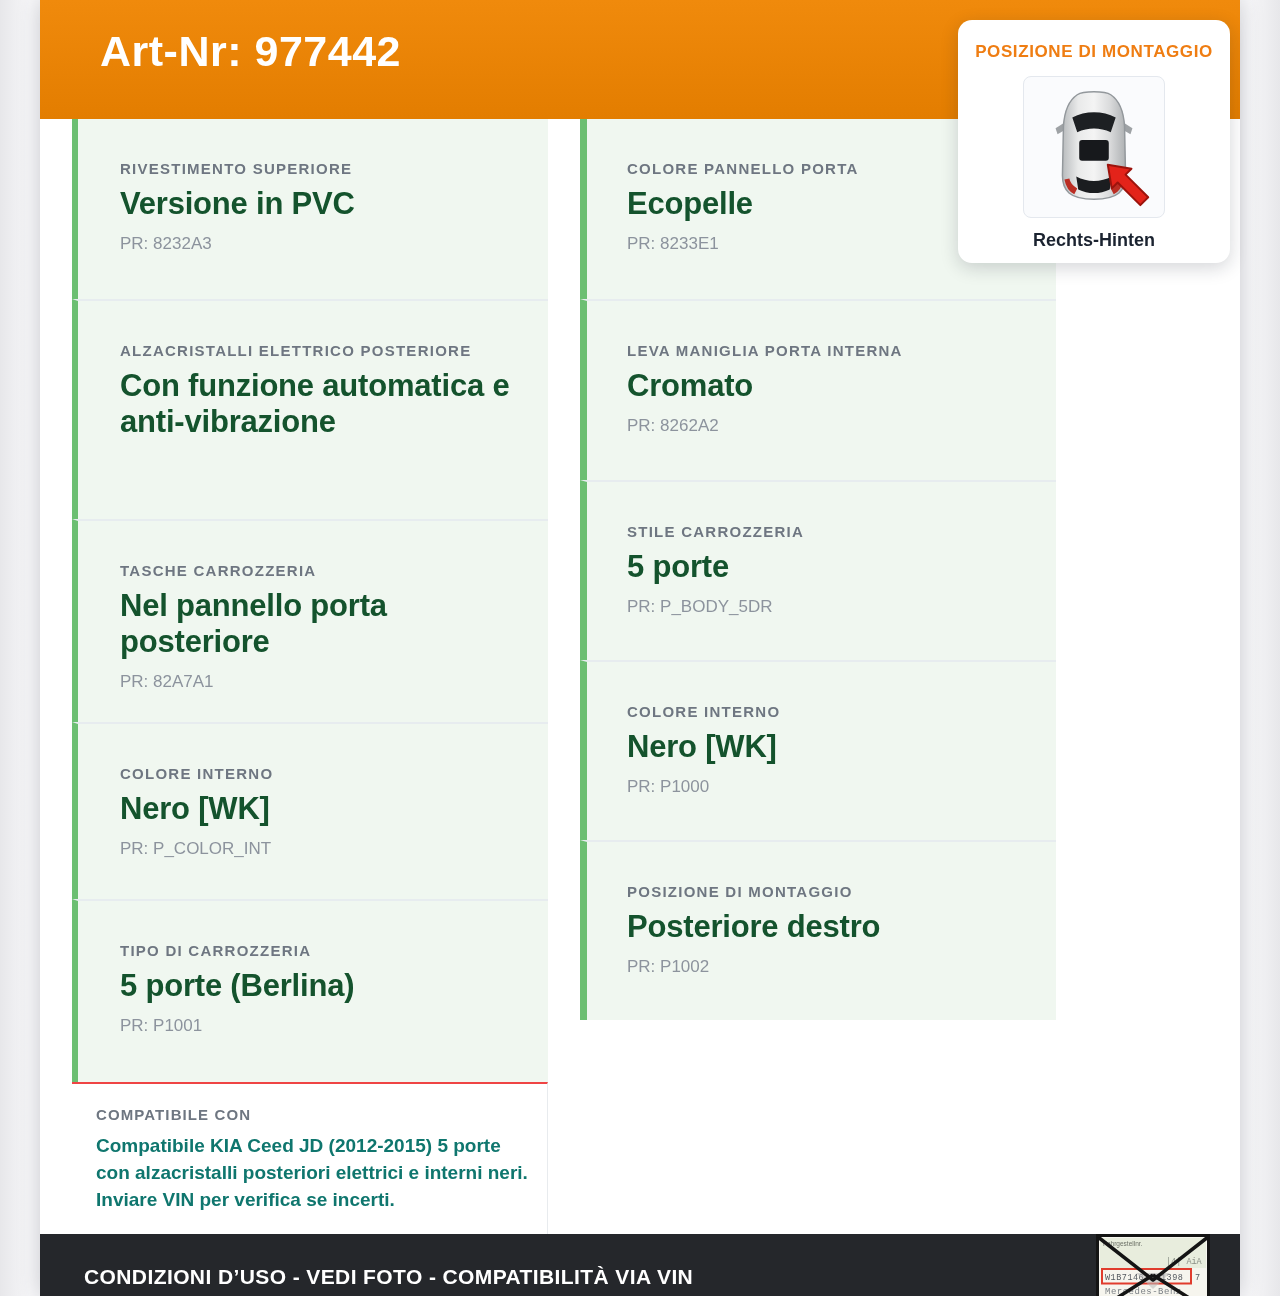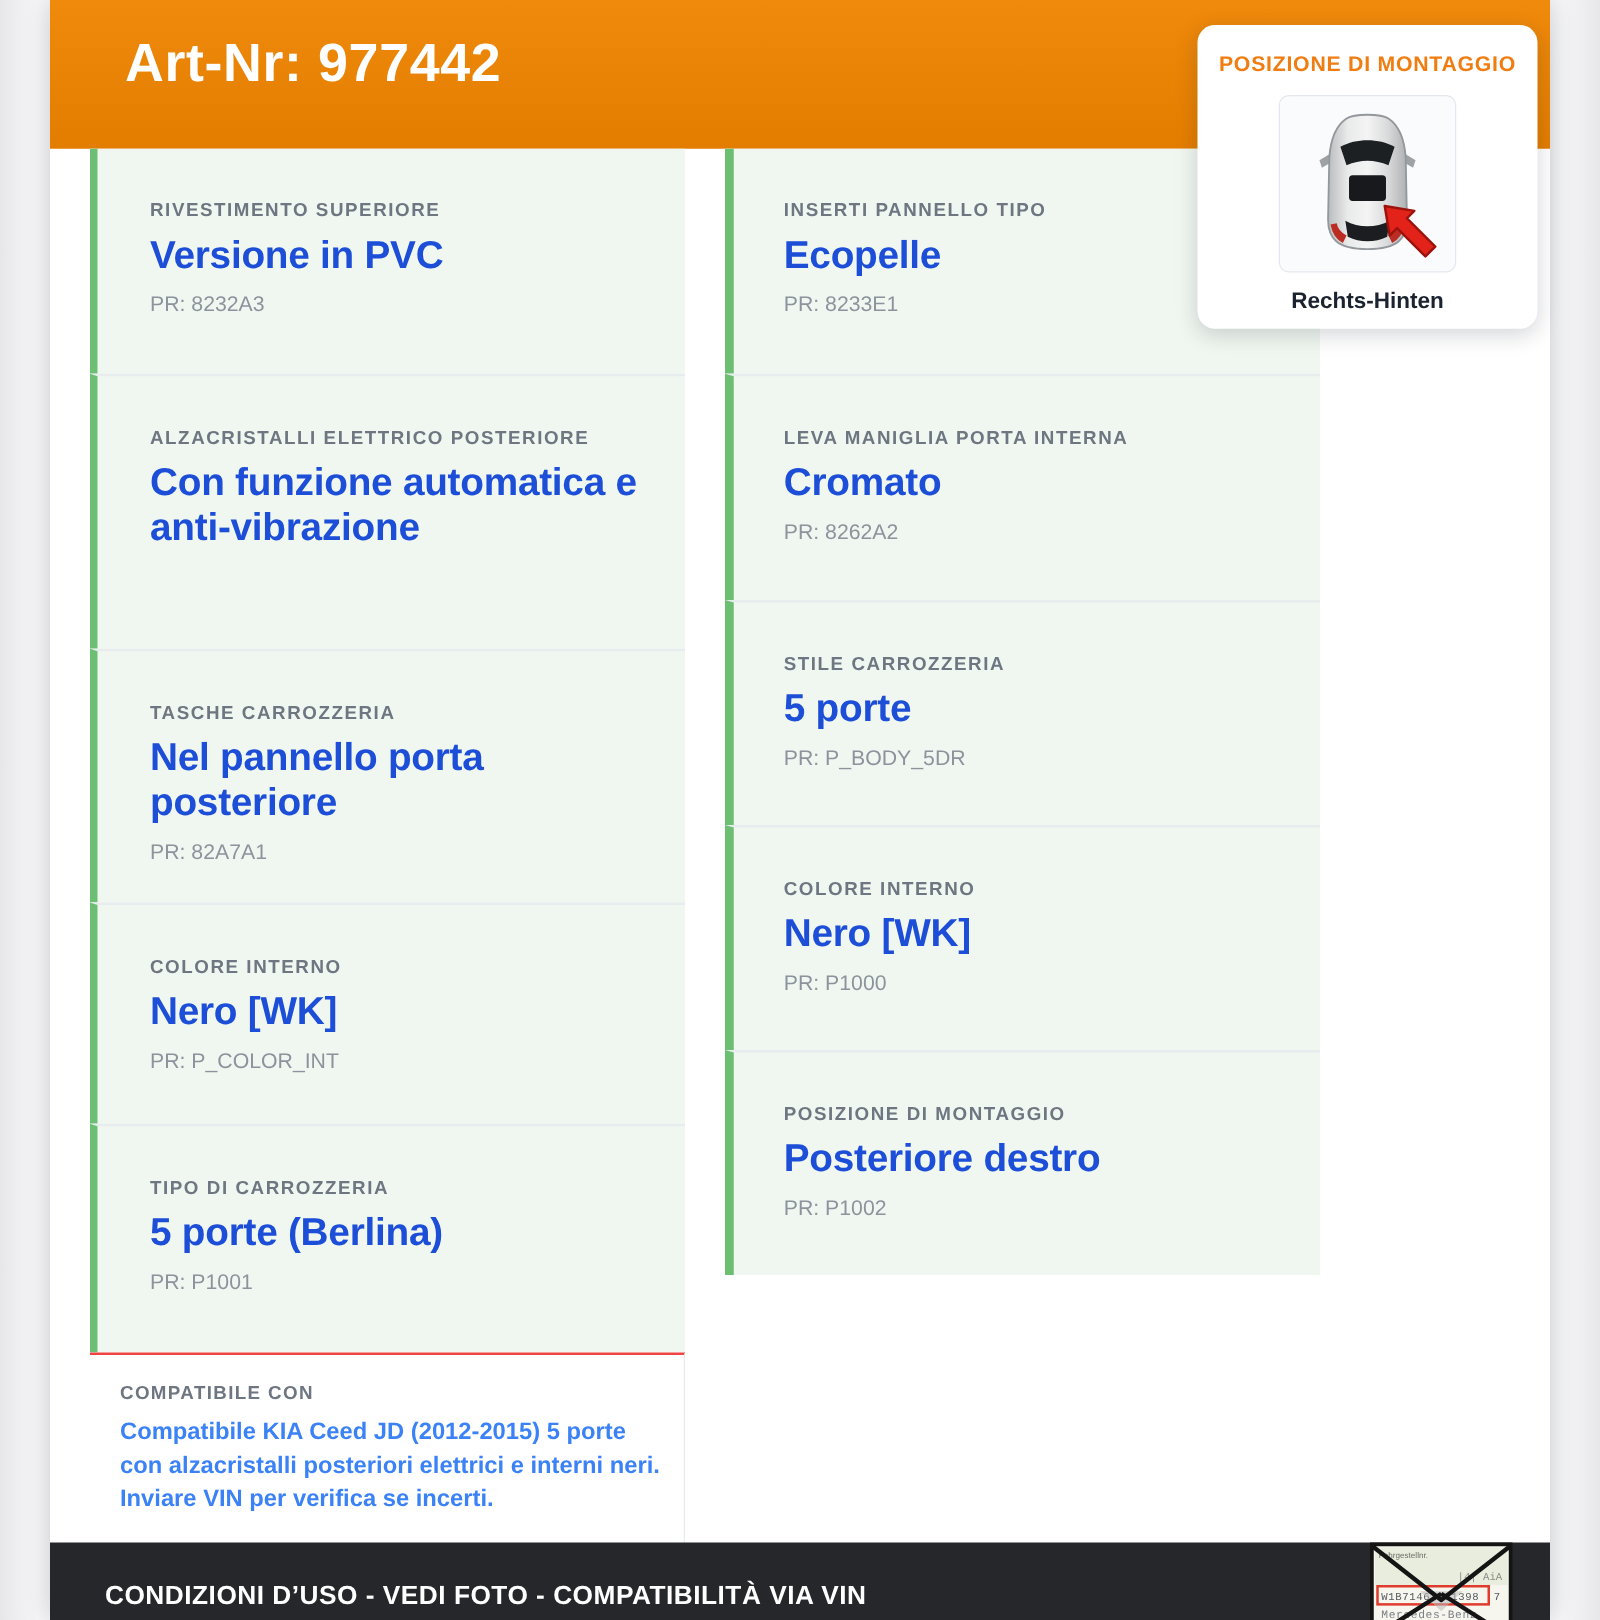--- a/index.html
+++ b/index.html
@@ -46,40 +46,40 @@
   .col-left .card:nth-child(4){min-height:177px;}
   .col-left .card:nth-child(5){min-height:183px;}
   .col-right .card:nth-child(2){min-height:181px;}
   .card-label{
     font-size:15px;font-weight:700;letter-spacing:1.25px;
     color:#6e7681;
   }
   .card-title{
     margin-top:9px;
     font-size:31px;font-weight:700;line-height:1.16;letter-spacing:-.2px;
-    color:#1d4ed8;
+    color:#14532d;
   }
   .card-pr{
     margin-top:12px;
     font-size:17px;color:#8c939d;
   }
   
   .compat{
     box-sizing:border-box;
     background:#ffffff;
     border-top:2px solid #ef4444;
     border-right:1px solid #e8ebee;
     padding:22px 14px 20px 24px;
     min-height:145px;
   }
   .compat .card-label{letter-spacing:1.1px;}
   .compat-text{
     margin-top:10px;
     font-size:19px;font-weight:700;line-height:1.42;
-    color:#3b82f6;
+    color:#0f766e;
     max-width:540px;
   }
   
   .mount-card{
     position:absolute;top:20px;left:918px;z-index:5;
     box-sizing:border-box;
     width:272px;height:243px;
     background:#ffffff;border-radius:14px;
     box-shadow:0 5px 18px rgba(20,30,45,.18);
     text-align:center;padding-top:22px;
@@ -188,21 +188,21 @@
         <div class="card-pr">PR: P1001</div>
       </div>
       <div class="compat">
         <div class="card-label">COMPATIBILE CON</div>
         <div class="compat-text">Compatibile KIA Ceed JD (2012-2015) 5 porte con alzacristalli posteriori elettrici e interni neri. Inviare VIN per verifica se incerti.</div>
       </div>
     </div>
 
     <div class="col col-right">
       <div class="card">
-        <div class="card-label">INSERTI PANNELLO TIPO</div>
+        <div class="card-label">COLORE PANNELLO PORTA</div>
         <div class="card-title">Ecopelle</div>
         <div class="card-pr">PR: 8233E1</div>
       </div>
       <div class="card">
         <div class="card-label">LEVA MANIGLIA PORTA INTERNA</div>
         <div class="card-title">Cromato</div>
         <div class="card-pr">PR: 8262A2</div>
       </div>
       <div class="card">
         <div class="card-label">STILE CARROZZERIA</div>

